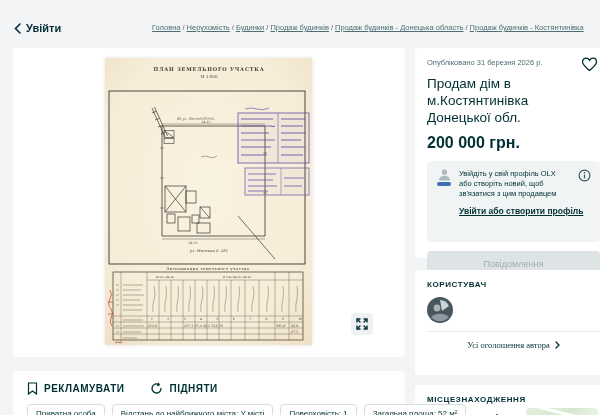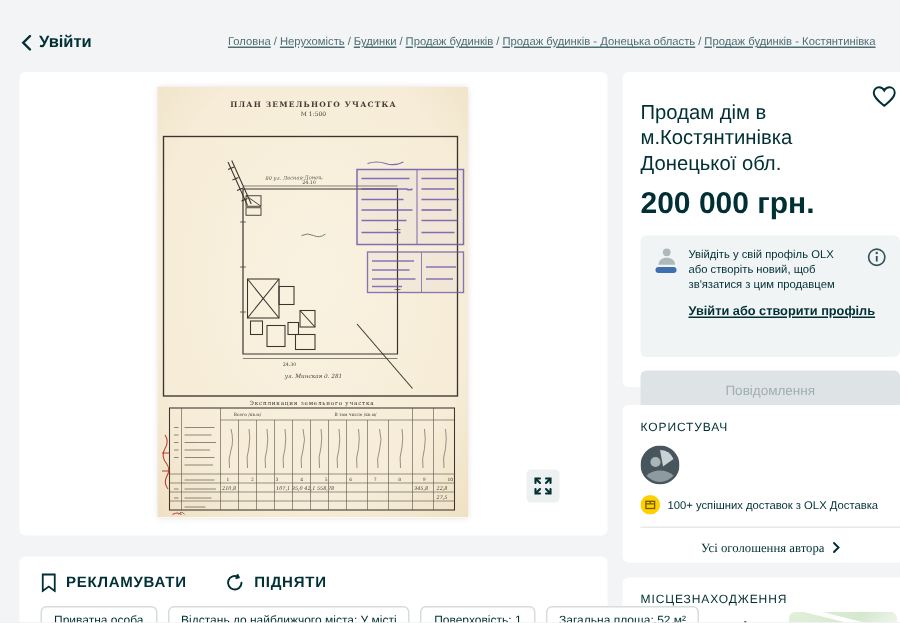--- a/index.html
+++ b/index.html
@@ -19,38 +19,38 @@
   .image-card { left:13px; top:48px; width:392px; height:309px; }
   .scan { position:absolute; left:92px; top:10px; width:207px; height:287px; cursor:pointer;
           box-shadow:0 0 4px rgba(0,0,0,0.12); }
   .expand-btn { position:absolute; left:338px; top:265px; width:22px; height:22px; background:#eef1f2;
                 border-radius:3px; display:flex; align-items:center; justify-content:center; cursor:pointer; }
   
   .info-card { left:415px; top:48px; width:197px; height:210px; padding:10px 12px; }
   .published { font-size:7.5px; color:#4d6e72; }
   .fav { position:absolute; right:14px; top:9px; cursor:pointer; }
   .title { margin-top:9px; width:150px; font-size:13.5px; line-height:1.25; color:#002f34; }
-  .price { margin-top:7px; font-size:20px; font-weight:bold; }
+  .price { margin-top:7px; font-size:16px; font-weight:bold; }
   .login-box { margin-top:9px; background:#f1f4f5; border-radius:4px; padding:8px 9px 26px 9px; position:relative; }
   .login-row { display:flex; gap:7px; }
   .login-avatar { width:16px; flex:0 0 16px; display:flex; flex-direction:column; align-items:center; gap:1px; }
   .login-bar { width:14px; height:4px; border-radius:2px; background:#3f6fae; }
   .login-text { font-size:7.5px; line-height:1.35; color:#002f34; width:108px; }
   .info-ic { margin-left:auto; cursor:pointer; }
   .login-link { display:block; margin:7px 0 0 23px; font-size:8.5px; font-weight:bold;
                 text-decoration:underline; color:#002f34; cursor:pointer; background:none; border:none;
                 font-family:"Liberation Sans", sans-serif;text-align:right; }
   .btn { display:block; width:173px; text-align:center; border-radius:4px; cursor:pointer;
          font-family:"Liberation Sans", sans-serif; }
   .btn-msg { margin-top:9px; padding:8px 0; background:#dee4e6; border:none; color:#9fadb0; font-size:9px; }
   .btn-phone { margin-top:7px; padding:7px 0; background:#fff; border:1px solid #002f34; color:#002f34;
                font-size:9.5px; font-weight:bold; }
   
   .seller-card { left:415px; top:270px; width:197px; height:105px; padding:10px 12px; }
-  .sec-h { font-size:8px; font-weight:normal; letter-spacing:0.6px; color:#002f34; }
+  .sec-h { font-size:8px; font-weight:bold; letter-spacing:0.6px; color:#002f34; }
   .seller-row { display:flex; gap:8px; margin-top:8px; }
   .s-name { font-size:12px; color:#002f34; cursor:pointer; }
   .s-since { font-size:7.5px; color:#4d6e72; margin-top:2px; }
   .s-online { display:flex; align-items:center; gap:3px; font-size:7.5px; color:#1ca186; margin-top:3px; }
   .dot { width:4px; height:4px; border-radius:50%; background:#1ca186; }
   .badge-row { display:flex; align-items:center; gap:5px; margin-top:7px; font-size:7.5px; color:#002f34; }
   .divider { margin-top:8px; border-top:1px solid #e6eaeb; }
   .all-ads { display:flex; align-items:center; justify-content:center; gap:5px; margin-top:8px;
              font-size:8.5px; color:#002f34; cursor:pointer; background:none; border:none; width:100%;
              font-family:Liberation Serif, serif; }
@@ -281,20 +281,21 @@
           <path d="M1.5 1.5 L4 4"></path>
             <path d="M10.5 1.5 L8 4"></path>
             <path d="M10.5 10.5 L8 8"></path>
             <path d="M1.5 10.5 L4 8"></path>
         </svg>
       </span>
     </div>
   </div>
 
   <div class="card info-card">
+    <div class="published">Опубліковано 31 березня 2026 р.</div>
     <div class="fav">
       <span>
         <svg width="17" height="15" viewBox="0 0 17 15">
             <path d="M8.5 13.5 C5 10.5 1.5 8 1.5 4.8 C1.5 2.7 3.1 1.2 5 1.2 C6.4 1.2 7.8 2 8.5 3.3 C9.2 2 10.6 1.2 12 1.2 C13.9 1.2 15.5 2.7 15.5 4.8 C15.5 8 12 10.5 8.5 13.5 Z" fill="none" stroke="#002f34" stroke-width="1.3"></path>
           </svg>
       </span>
     </div>
     <div class="title">Продам дім в м.Костянтинівка Донецької обл.</div>
     <div class="price">200 000 грн.</div>
 
@@ -328,31 +329,20 @@
     <div class="seller-row">
       <div>
         <svg width="26" height="26" viewBox="0 0 26 26">
             <circle cx="13" cy="13" r="13" fill="#47555c"></circle>
             <path d="M13 3 a10 10 0 0 1 9 6 l-7 5 z" fill="#c9d2d5"></path>
             <path d="M4 20 a11.6 11.6 0 0 0 18 0 a14 14 0 0 0 -18 0 Z" fill="#8d9aa0"></path>
             <circle cx="10" cy="11" r="3.4" fill="#aab5b9"></circle>
           </svg>
       </div>
     </div>
-    <div class="badge-row">
-      <span>
-        <svg width="13" height="13" viewBox="0 0 13 13">
-            <circle cx="6.5" cy="6.5" r="6.5" fill="#ffd000"></circle>
-            <rect x="3.6" y="4.2" width="5.8" height="4.8" fill="none" stroke="#7a5c00" stroke-width="0.9"></rect>
-            <line x1="3.6" y1="5.9" x2="9.4" y2="5.9" stroke="#7a5c00" stroke-width="0.9"></line>
-            <line x1="6.5" y1="4.2" x2="6.5" y2="5.9" stroke="#7a5c00" stroke-width="0.9"></line>
-          </svg>
-      </span>
-      <span>100+ успішних доставок з OLX Доставка</span>
-    </div>
     <div class="divider"></div>
     <button class="all-ads">
       <span>Усі оголошення автора</span>
       <span>
         <svg width="5" height="8" viewBox="0 0 5 8">
             <polyline points="1,1 4,4 1,7" fill="none" stroke="#002f34" stroke-width="1.3" stroke-linecap="round"></polyline>
           </svg>
       </span>
     </button>
   </div>

